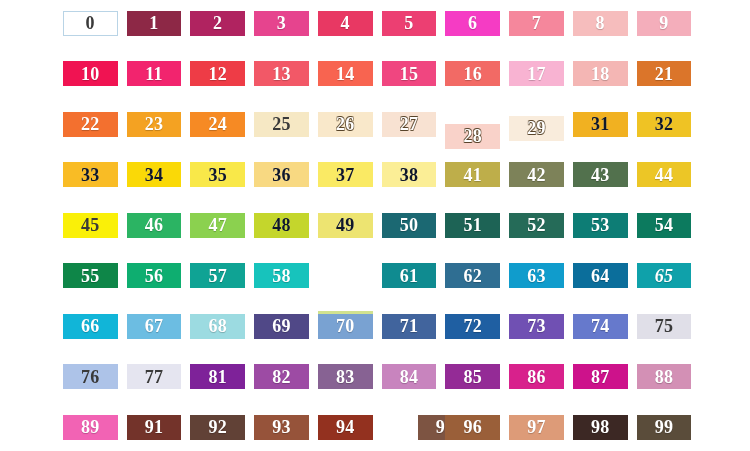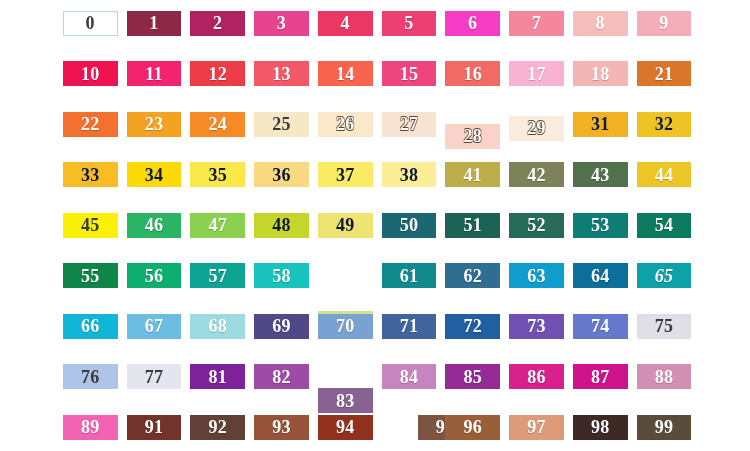--- a/index.html
+++ b/index.html
@@ -122,21 +122,21 @@
       <div class="swatch light" style="left: 382.5px; top: 0px; background: rgb(31, 95, 162);">72</div>
       <div class="swatch light" style="left: 446.25px; top: 0px; background: rgb(112, 80, 179);">73</div>
       <div class="swatch light" style="left: 510px; top: 0px; background: rgb(102, 121, 204);">74</div>
       <div class="swatch dark" style="left: 573.75px; top: 0px; background: rgb(224, 223, 232);">75</div>
     </div>
     <div class="swatch-row">
       <div class="swatch dark" style="left: 0px; top: 0px; background: rgb(173, 195, 232);">76</div>
       <div class="swatch dark" style="left: 63.75px; top: 0px; background: rgb(229, 229, 240);">77</div>
       <div class="swatch light" style="left: 127.5px; top: 0px; background: rgb(126, 34, 153);">81</div>
       <div class="swatch light" style="left: 191.25px; top: 0px; background: rgb(157, 75, 164);">82</div>
-      <div class="swatch light" style="left: 255px; top: 0px; background: rgb(135, 98, 147); margin-top: 24px;">83</div>
+      <div class="swatch light" style="left: 255px; top: 0px; background: rgb(135, 98, 147);">83</div>
       <div class="swatch light" style="left: 318.75px; top: 0px; background: rgb(200, 132, 190);">84</div>
       <div class="swatch light" style="left: 382.5px; top: 0px; background: rgb(148, 43, 150);">85</div>
       <div class="swatch light" style="left: 446.25px; top: 0px; background: rgb(216, 33, 140);">86</div>
       <div class="swatch light" style="left: 510px; top: 0px; background: rgb(205, 18, 139);">87</div>
       <div class="swatch light" style="left: 573.75px; top: 0px; background: rgb(211, 144, 181);">88</div>
     </div>
     <div class="swatch-row">
       <div class="swatch light" style="left: 0px; top: 0px; background: rgb(242, 99, 180);">89</div>
       <div class="swatch light" style="left: 63.75px; top: 0px; background: rgb(115, 51, 42);">91</div>
       <div class="swatch light" style="left: 127.5px; top: 0px; background: rgb(97, 65, 54);">92</div>

